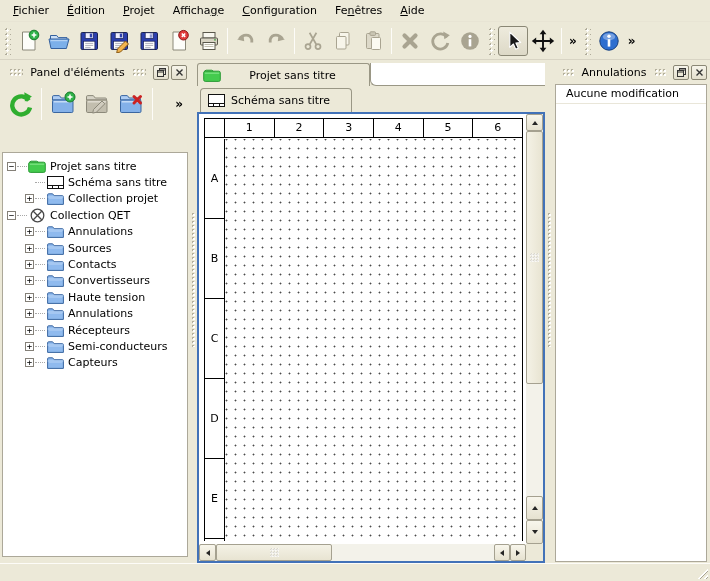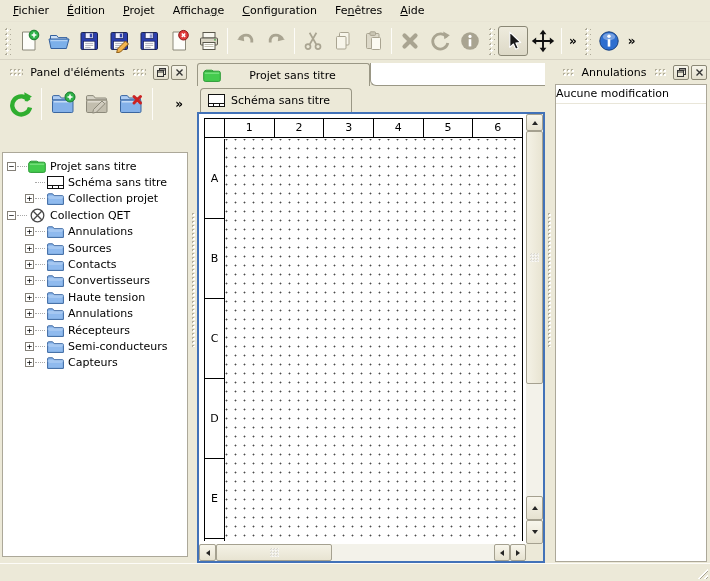--- a/index.html
+++ b/index.html
@@ -99,21 +99,21 @@
   .thumb-grip { width:9px; height:9px;
     background-image:radial-gradient(circle,#fff 1px,transparent 1.2px),radial-gradient(circle,#b4b09e 1px,transparent 1.2px);
     background-size:3px 3px; background-position:0.5px 0.5px,0 0; }
   .tri-up { width:0; height:0; border-left:3.5px solid transparent; border-right:3.5px solid transparent; border-bottom:4.5px solid #262626; }
   .tri-down { width:0; height:0; border-left:3.5px solid transparent; border-right:3.5px solid transparent; border-top:4.5px solid #262626; }
   .tri-left { width:0; height:0; border-top:3.5px solid transparent; border-bottom:3.5px solid transparent; border-right:4.5px solid #262626; }
   .tri-right { width:0; height:0; border-top:3.5px solid transparent; border-bottom:3.5px solid transparent; border-left:4.5px solid #262626; }
   
   #right-dock { position:absolute; left:553px; top:0; width:157px; height:501px; }
   .undo-list { position:absolute; left:2px; top:22px; width:152px; height:478px; background:#fff; border:1px solid #aca899; }
-  .undo-item { padding:2px 0 3px; border-bottom:1px solid #e9e6d9; }
+  .undo-item { padding:2px 10px 3px; border-bottom:1px solid #e9e6d9; }
   
   .statusbar { position:absolute; left:0; top:563px; width:710px; height:18px; border-top:1px solid #fdfcf8; }
   .size-grip { position:absolute; right:2px; bottom:2px; width:13px; height:13px;
     background:repeating-linear-gradient(135deg,transparent 0 2.2px,#fff 2.2px 3.3px,#a8a494 3.3px 4.4px);
     clip-path:polygon(100% 0,100% 100%,0 100%); }
 </style>
 </head>
 <body>
 
 <div class="menubar" id="menubar">

